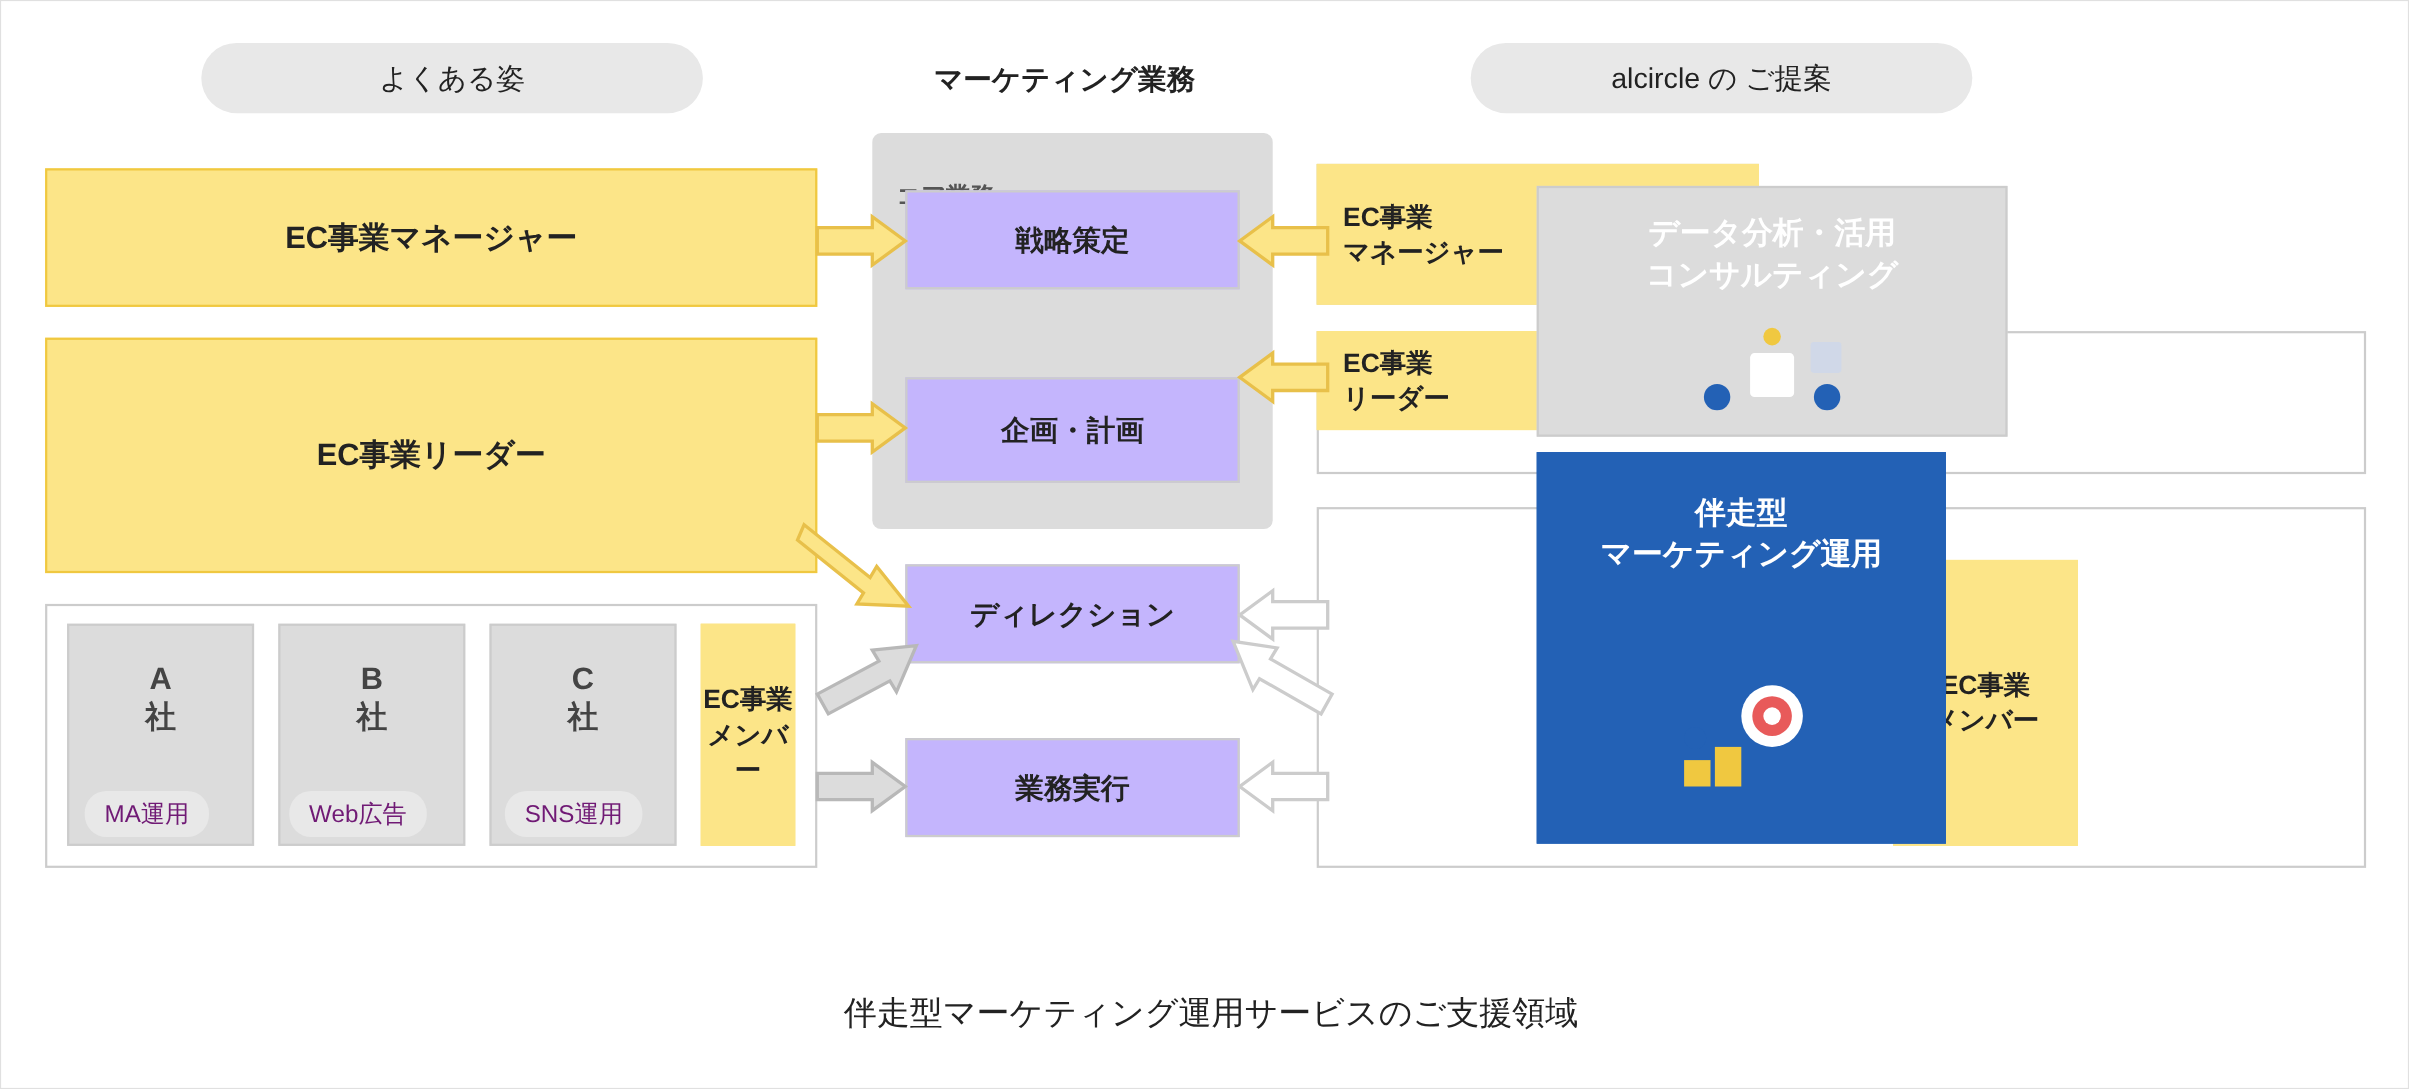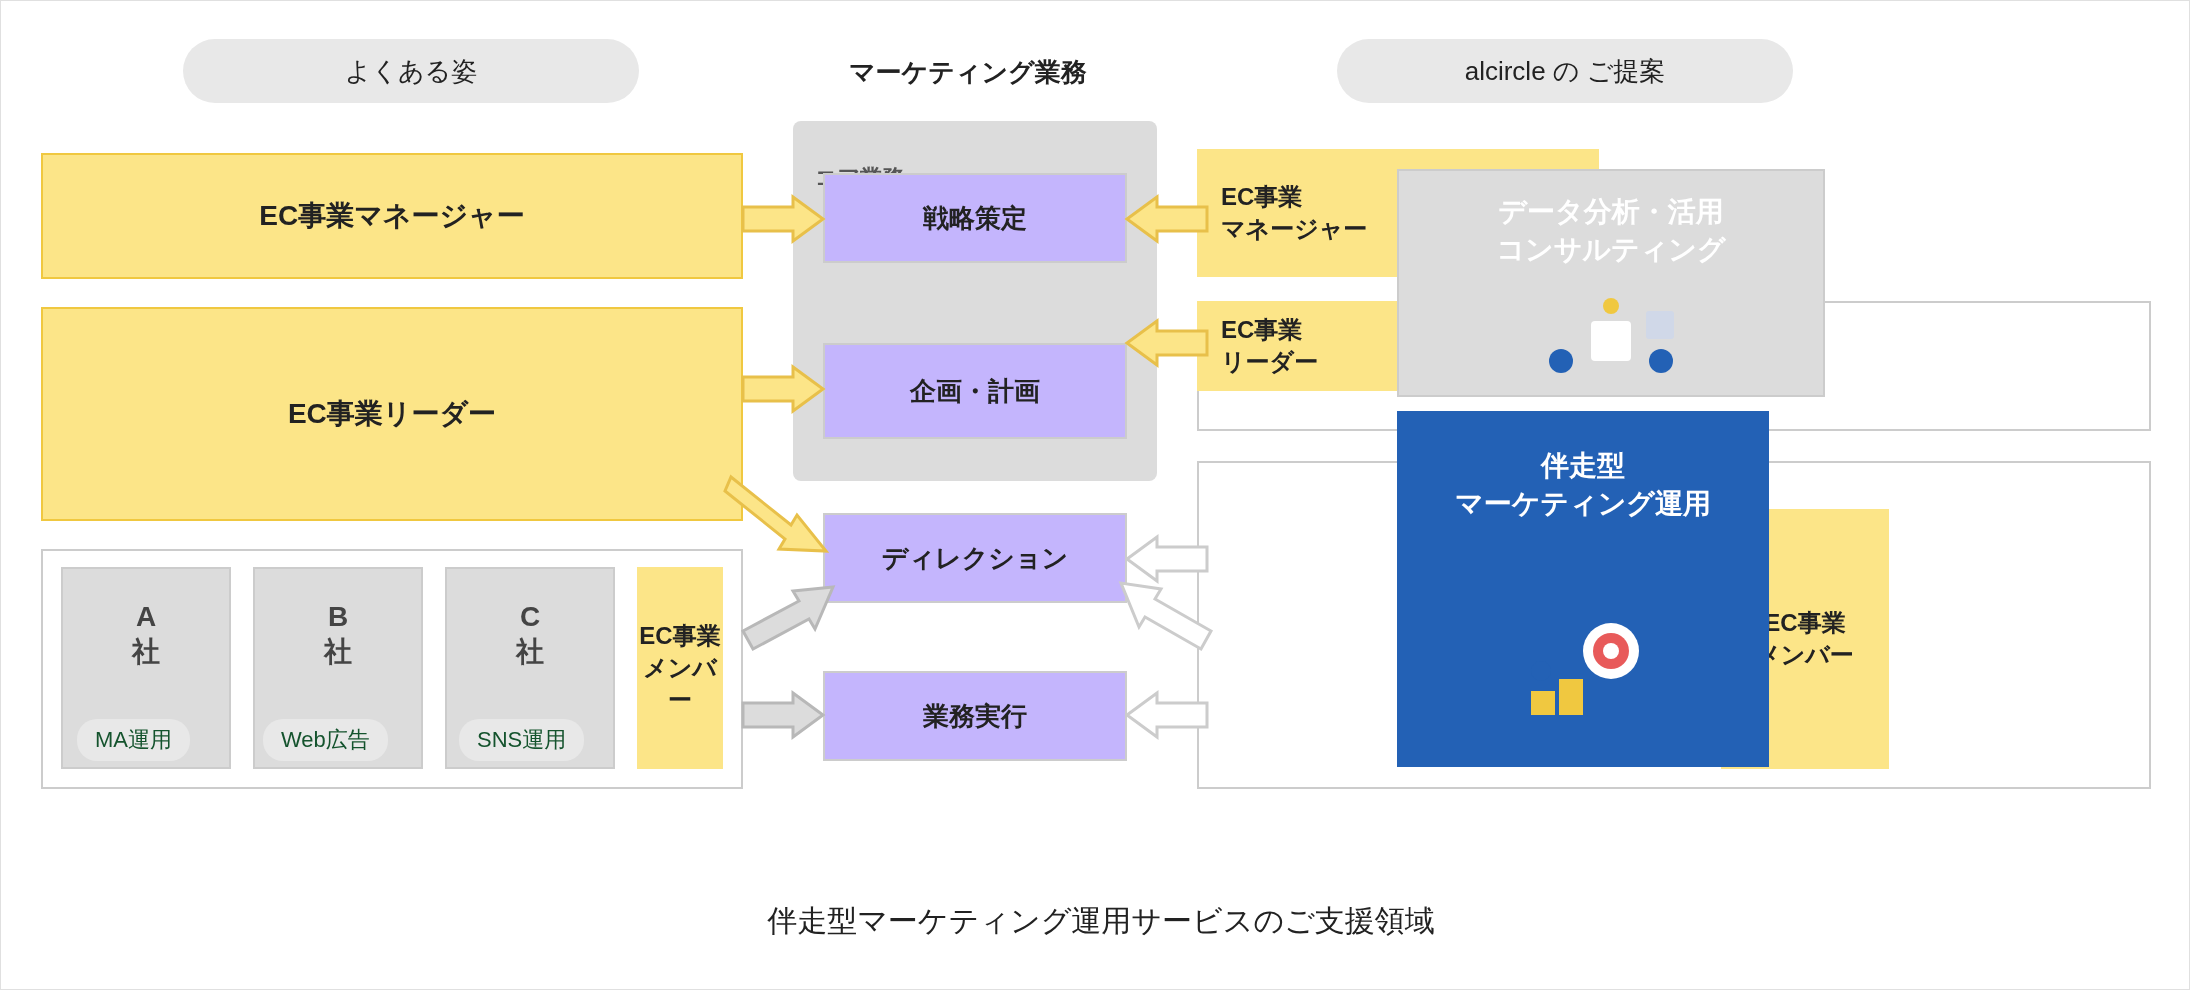--- a/index.html
+++ b/index.html
@@ -6,21 +6,21 @@
 body { font-family: "Hiragino Sans", "Meiryo", sans-serif; background: #fff; }
 .canvas { position: relative; width: 2190px; height: 990px; border: 1px solid #e0e0e0; }
 .pill { position: absolute; height: 64px; border-radius: 32px; background: #e8e8e8; display: flex; align-items: center; justify-content: center; font-size: 26px; font-weight: normal; color: #222; }
 .header-plain { position: absolute; font-size: 26px; font-weight: bold; color: #222; }
 .box { position: absolute; border: 2px solid; display: flex; align-items: center; justify-content: center; font-weight: bold; text-align: center; }
 .yellow-box { background: #fce588; border-color: #f0c840; color: #222; }
 .white-box { background: #c4b5fd; border-color: #ccc; color: #222; }
 .gray-box { background: #dcdcdc; border-color: #ccc; color: #444; }
 .gray-panel { background: #dcdcdc; border: 2px solid #ccc; color: #fff; }
 .blue-panel { background: #2361b5; border-color: #2361b5; color: #fff; }
-.small-pill { position: absolute; background: #e8e8e8; border-radius: 20px; padding: 6px 18px; font-size: 22px; color: #14532d; }
+.small-pill { position: absolute; background: #e8e8e8; border-radius: 20px; padding: 6px 18px; font-size: 22px; color: #701a75; }
 .footer-text { position: absolute; font-size: 30px; color: #222; text-align: center; }
 .core-panel { position: absolute; background: #dcdcdc; border-radius: 8px; }
 .core-label { position: absolute; font-size: 22px; font-weight: bold; color: #555; margin-top: 28px; }
 svg.arrow { position: absolute; overflow: visible; }
 .arrow-yellow { fill: #fce588; stroke: #e8c04a; stroke-width: 3; }
 .arrow-gray-out { fill: #fff; stroke: #ccc; stroke-width: 3; }
 .arrow-gray-fill { fill: #dcdcdc; stroke: #b8b8b8; stroke-width: 3; }
 .illus { position: absolute; }
 </style>
 </head>

